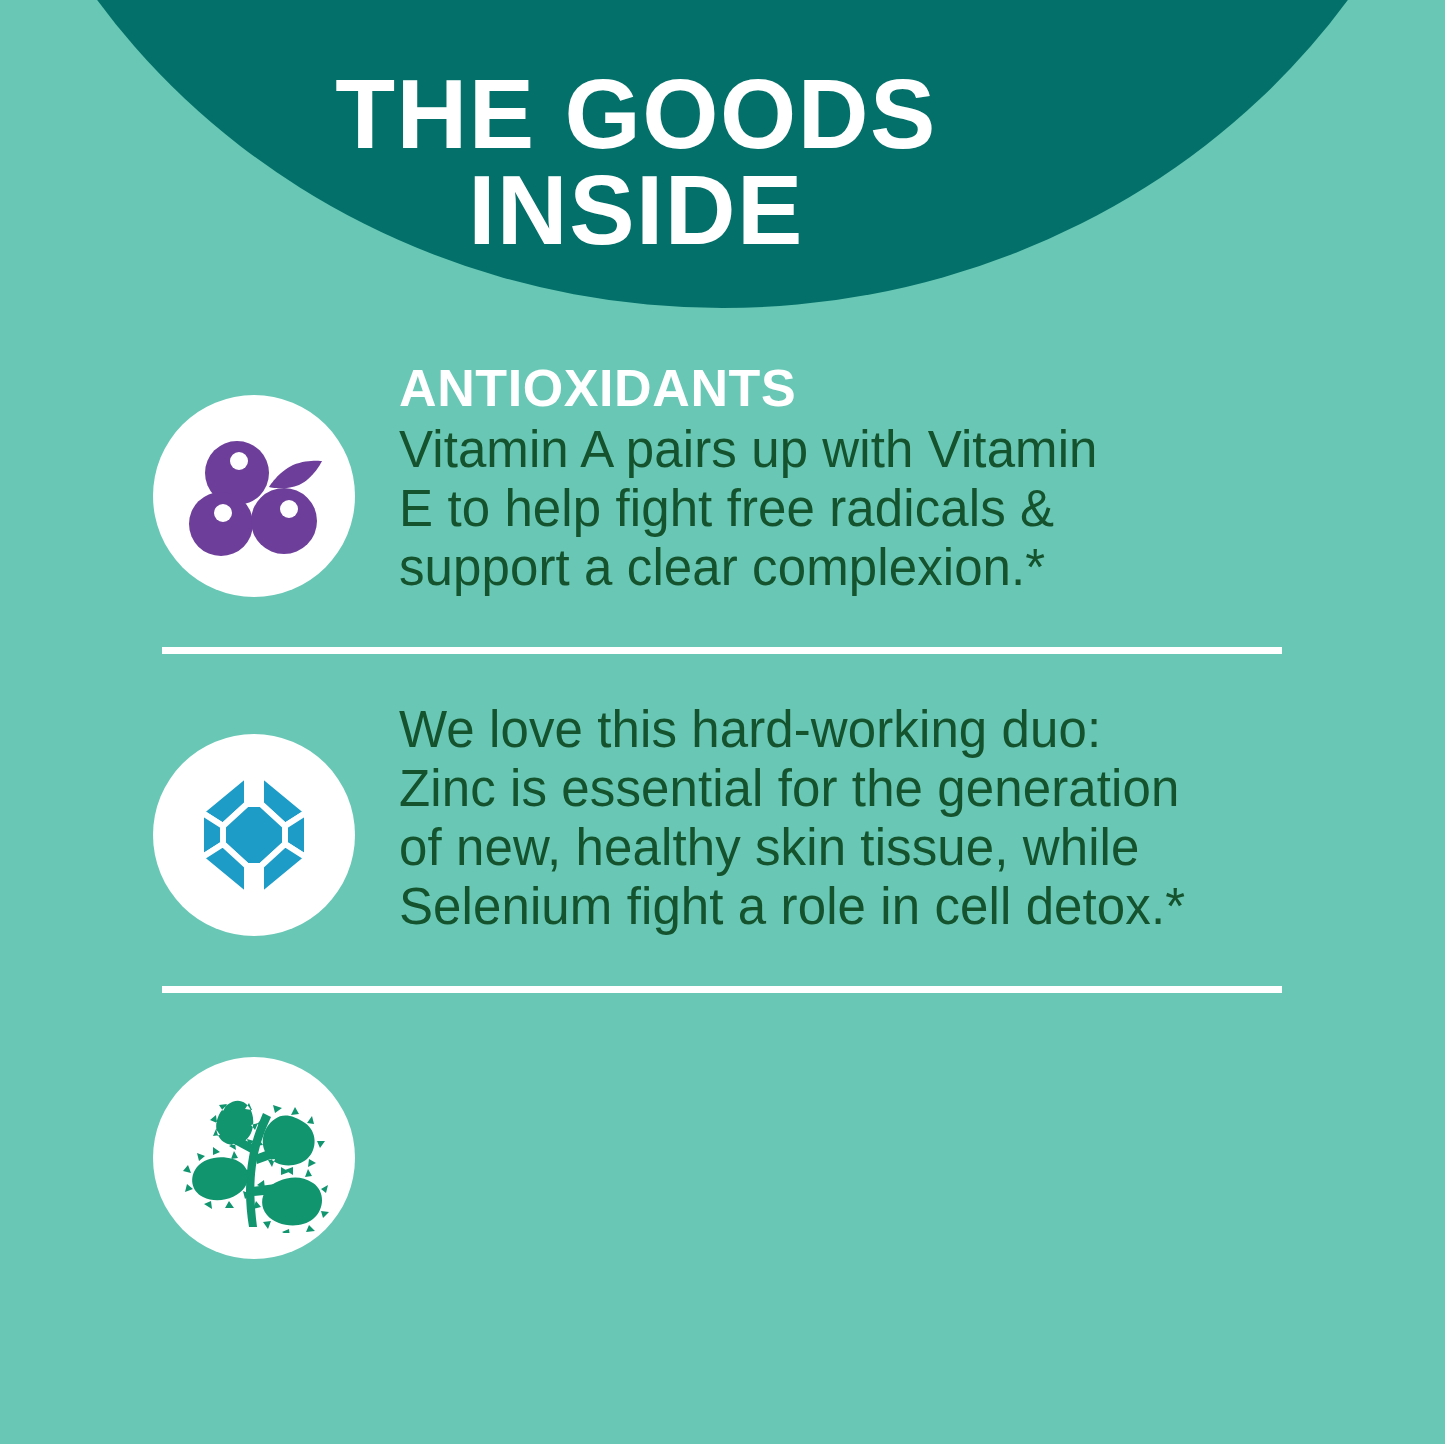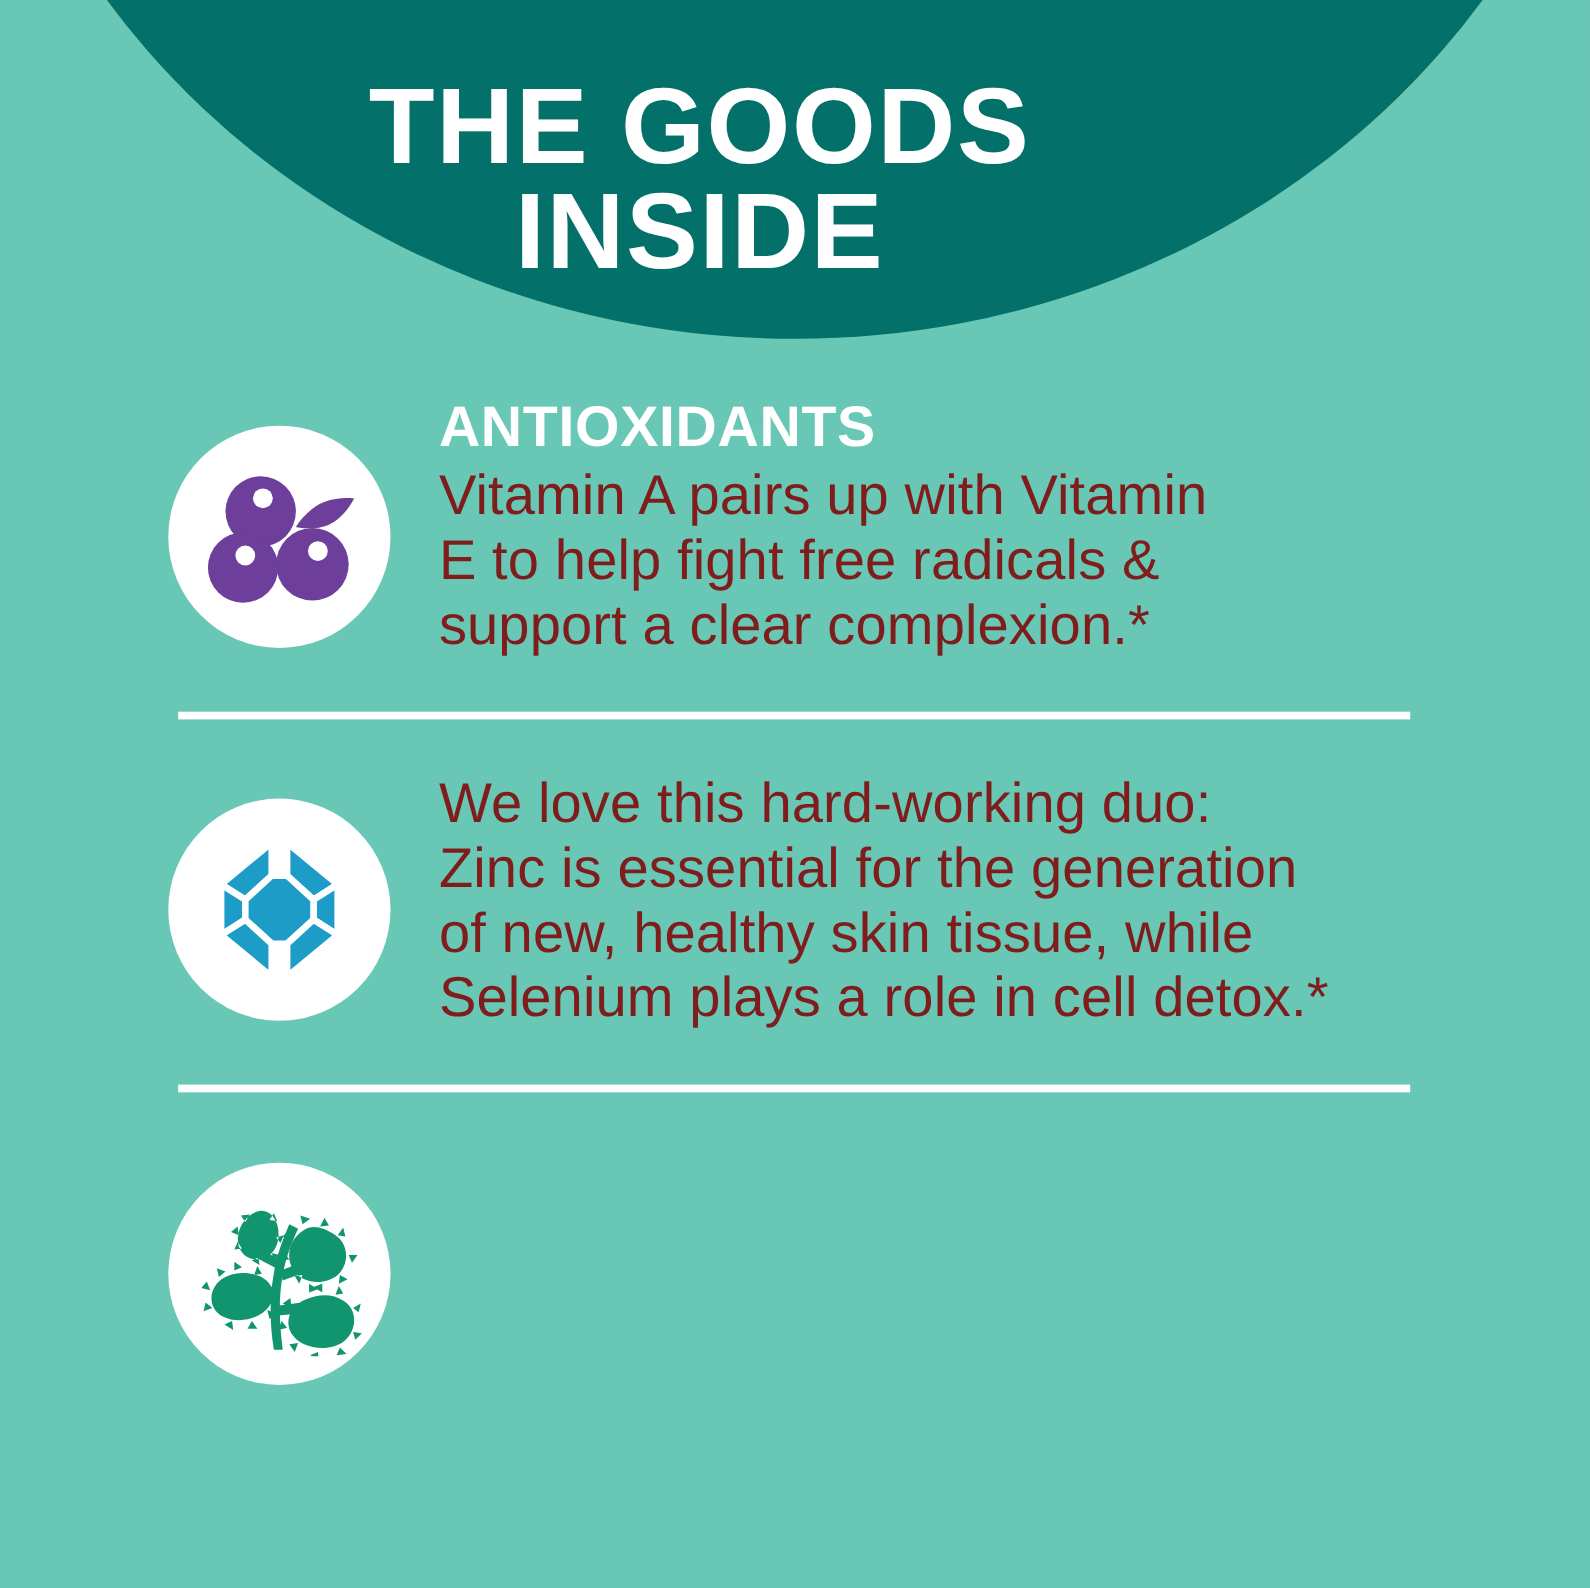--- a/index.html
+++ b/index.html
@@ -45,21 +45,21 @@
   
   .sections {
     position: absolute;
     left: 0;
     top: 360px;
     width: 1445px;
   }
   .section {
     position: relative;
     display: flex;
-    align-items: center;
+    align-items: flex-end;
     padding: 0 0 0 153px;
     box-sizing: border-box;
   }
   .icon-badge {
     flex: 0 0 auto;
     width: 202px;
     height: 202px;
     border-radius: 50%;
     background: #ffffff;
     display: flex;
@@ -77,21 +77,21 @@
   .section-title {
     color: #ffffff;
     font-family: "Liberation Sans Narrow", "Liberation Sans", sans-serif;
     font-weight: 700;
     font-size: 52px;
     line-height: 56px;
     letter-spacing: 0.6px;
     margin: 0 0 4px 0;
   }
   .section-body {
-    color: #7f1d1d;
+    color: #14532d;
     font-family: "Liberation Sans Narrow", "Liberation Sans", sans-serif;
     font-weight: 400;
     font-size: 51px;
     line-height: 59px;
     letter-spacing: 0.1px;
     margin: 0;
     white-space: pre-line;
   }
 
   .divider {
@@ -162,21 +162,21 @@
             <polygon points="22,98 44,84 68,106 68,136"></polygon>
 
             <polygon points="128,98 106,84 82,106 82,136"></polygon>
           </g>
         </svg>
       </div>
       <div class="section-text">
         <p class="section-body">We love this hard-working duo:
 Zinc is essential for the generation
 of new, healthy skin tissue, while
-Selenium plays a role in cell detox.*</p>
+Selenium fight a role in cell detox.*</p>
       </div>
     </div>
 
     <div class="gap-c"></div>
     <div class="divider"></div>
     <div class="gap-d"></div>
 
     <div class="section">
       <div class="icon-badge">
         <svg width="150" height="150" viewBox="0 0 150 150" aria-hidden="true">

